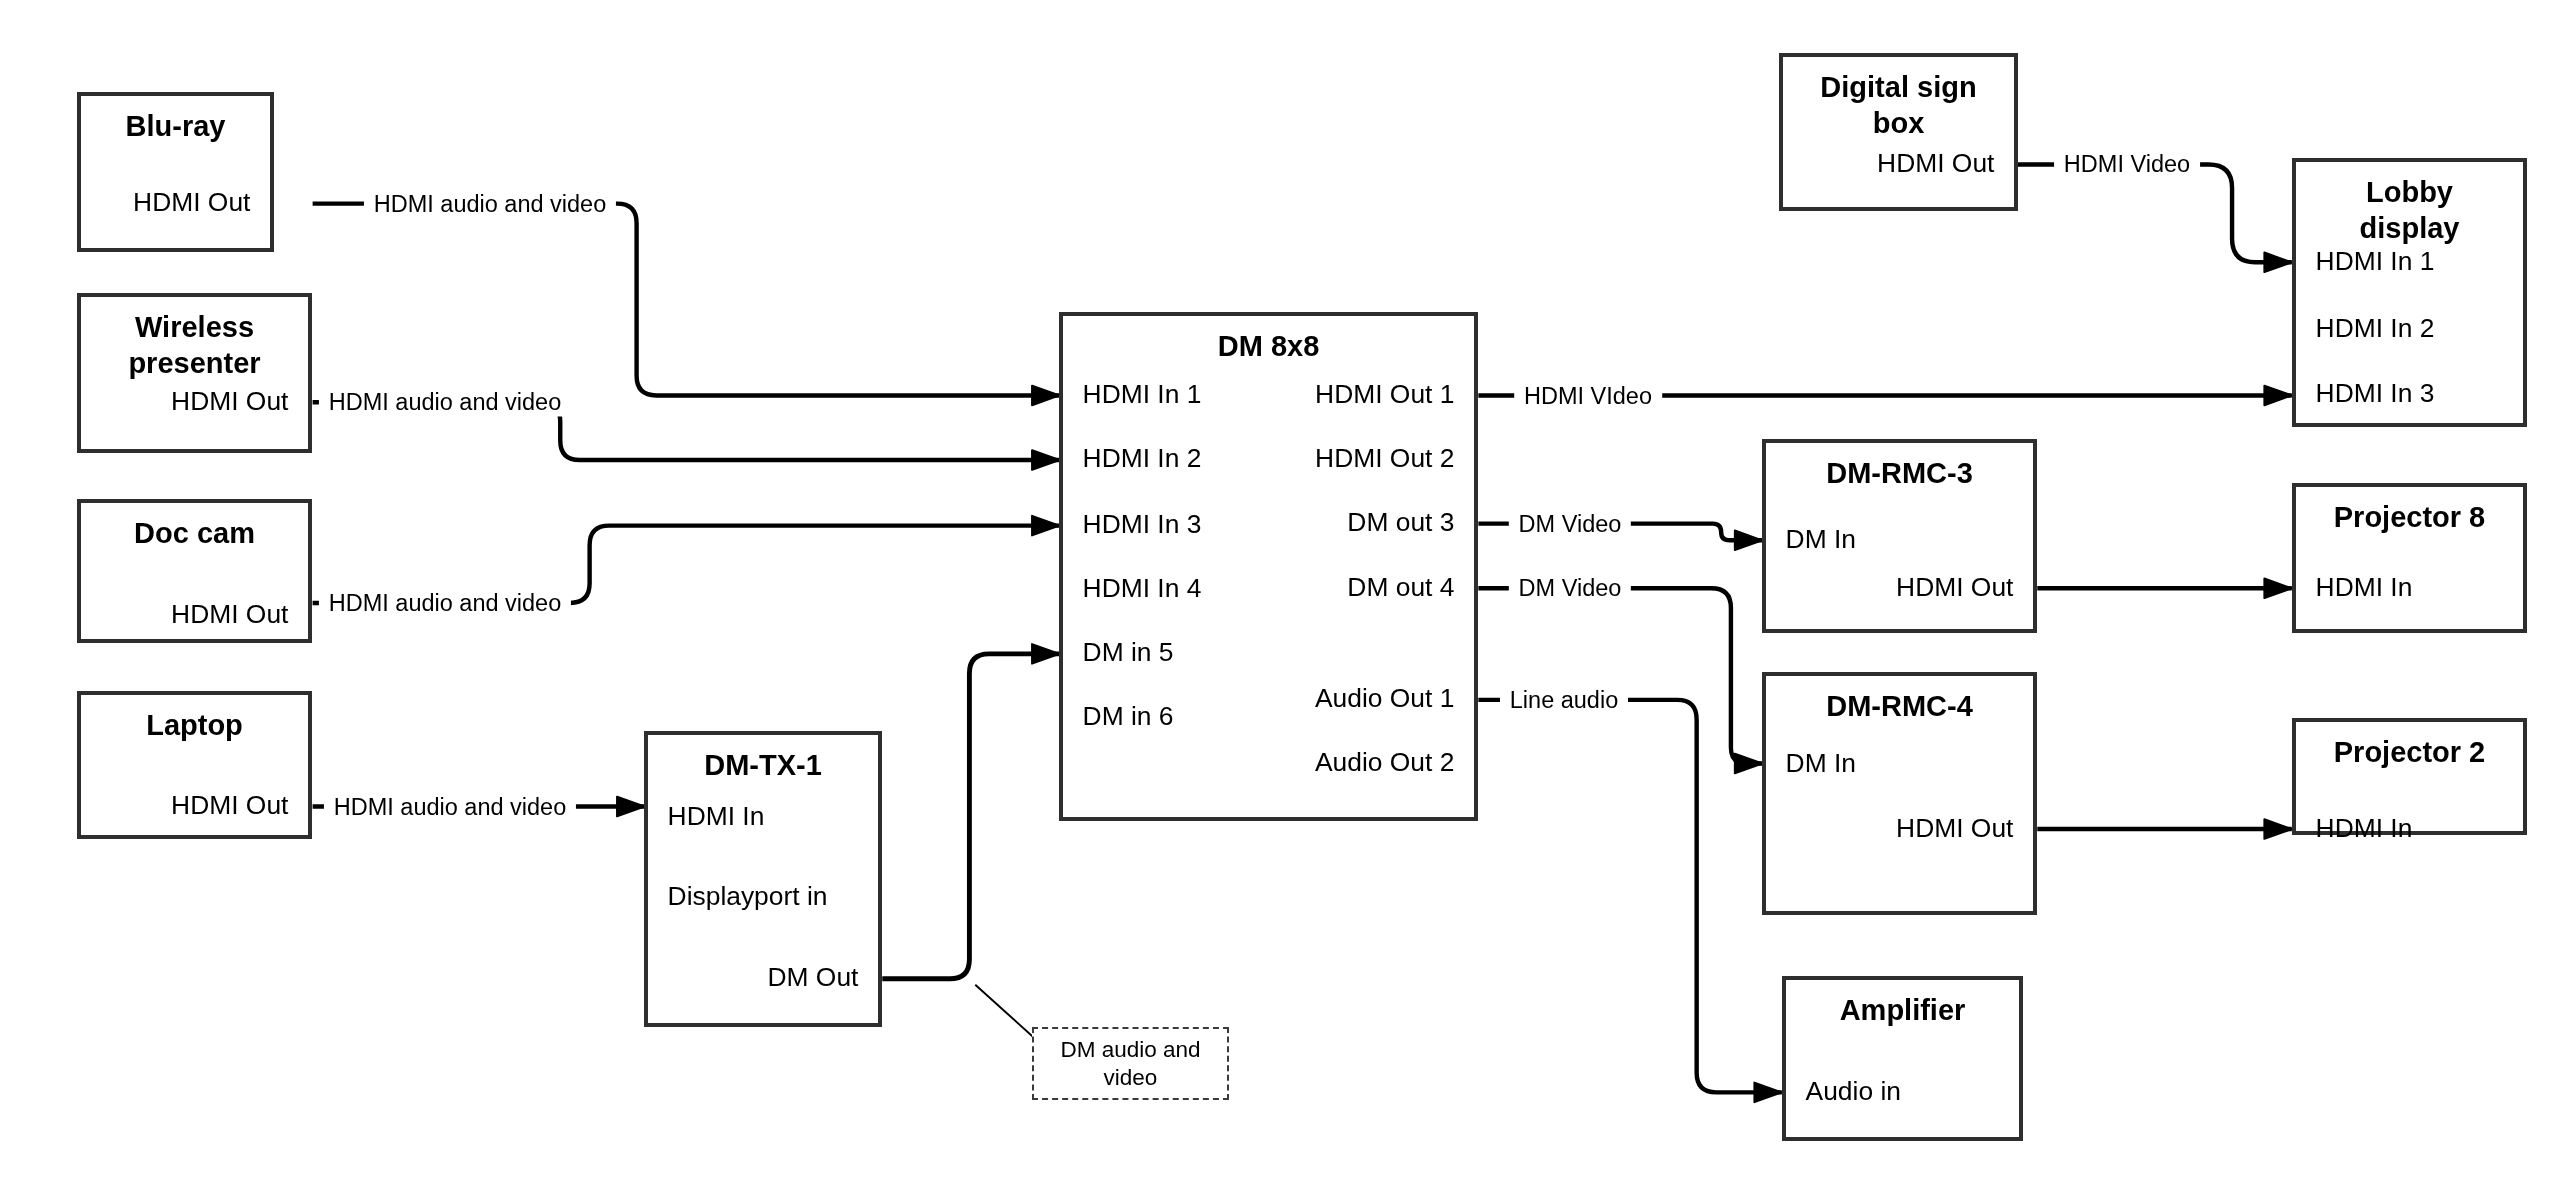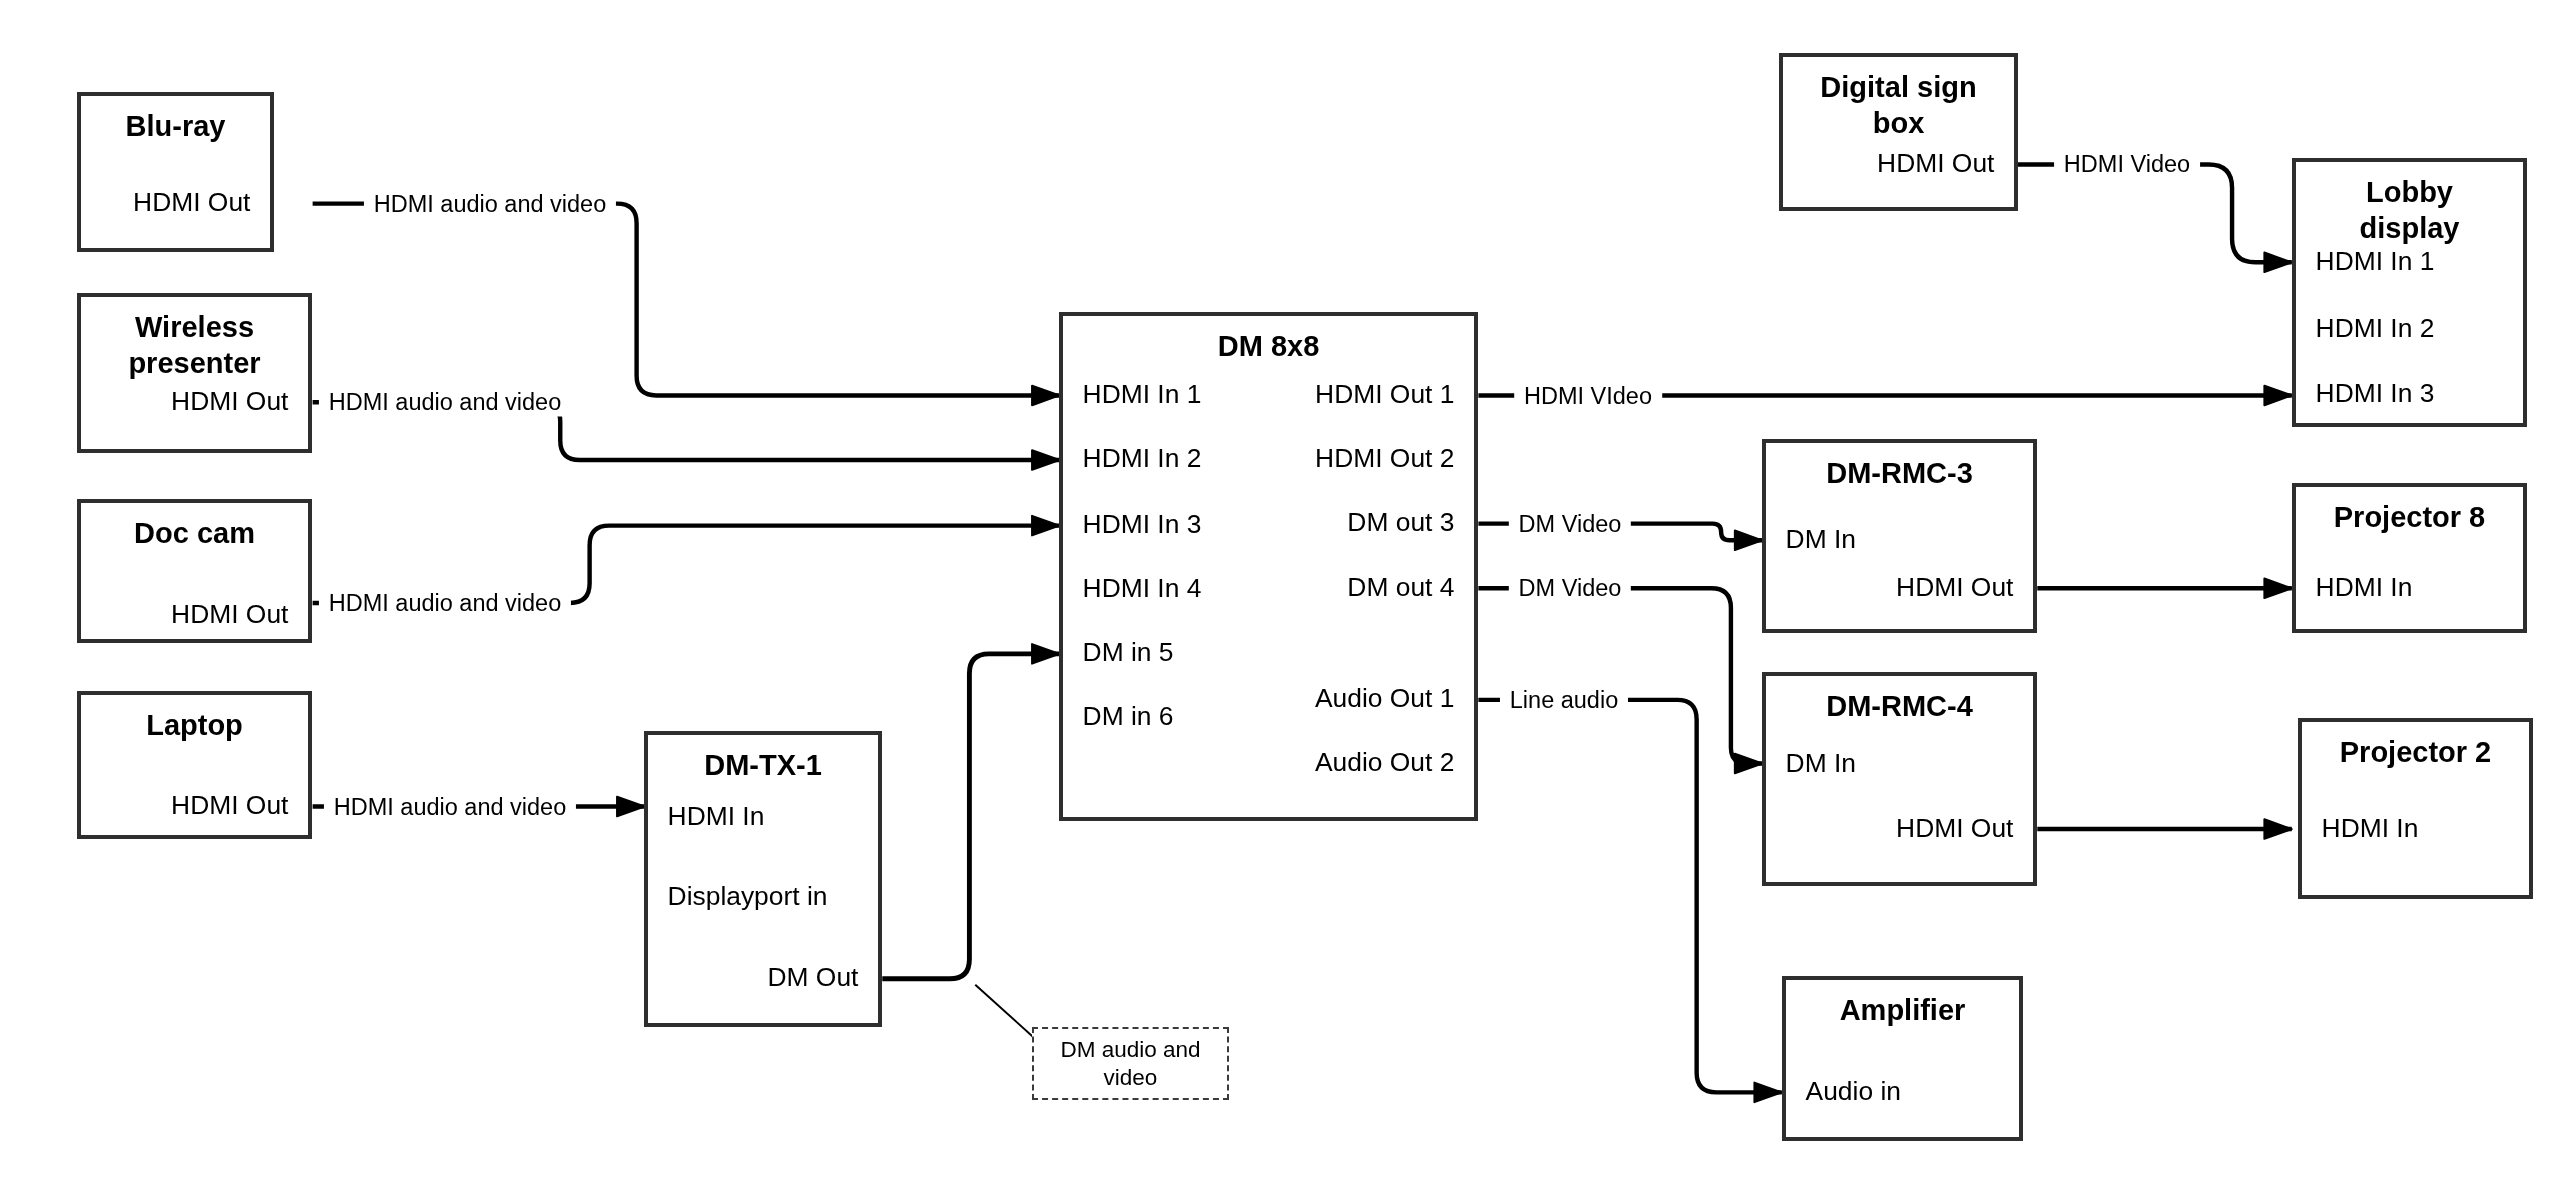--- a/index.html
+++ b/index.html
@@ -127,26 +127,26 @@
     </div>
     <div class="node" style="left: 1762px; top: 439px; width: 275px; height: 194px;">
       <div class="node-title">DM-RMC-3</div>
       <div class="port left" style="top: 79px;">DM In</div>
       <div class="port right" style="top: 127px;">HDMI Out</div>
     </div>
     <div class="node" style="left: 2292px; top: 483px; width: 235px; height: 150px;">
       <div class="node-title">Projector 8</div>
       <div class="port left" style="top: 83px;">HDMI In</div>
     </div>
-    <div class="node" style="left: 1762px; top: 672px; width: 275px; height: 214px;">
+    <div class="node" style="left: 1762px; top: 672px; width: 275px; height: 243px;">
       <div class="node-title">DM-RMC-4</div>
       <div class="port left" style="top: 70px;">DM In</div>
       <div class="port right" style="top: 135px;">HDMI Out</div>
     </div>
-    <div class="node" style="left: 2292px; top: 718px; width: 235px; height: 181px; margin-left: 6px;">
+    <div class="node" style="left: 2292px; top: 718px; width: 235px; height: 117px;">
       <div class="node-title">Projector 2</div>
       <div class="port left" style="top: 89px;">HDMI In</div>
     </div>
     <div class="node" style="left: 1782px; top: 976px; width: 241px; height: 165px;">
       <div class="node-title">Amplifier</div>
       <div class="port left" style="top: 94px;">Audio in</div>
     </div>
     <div class="node note" style="left: 1032px; top: 1027px; width: 197px; height: 73px;">DM audio and
 video</div>
     <div class="edge-label" style="left: 490px; top: 204px;">HDMI audio and video</div>

